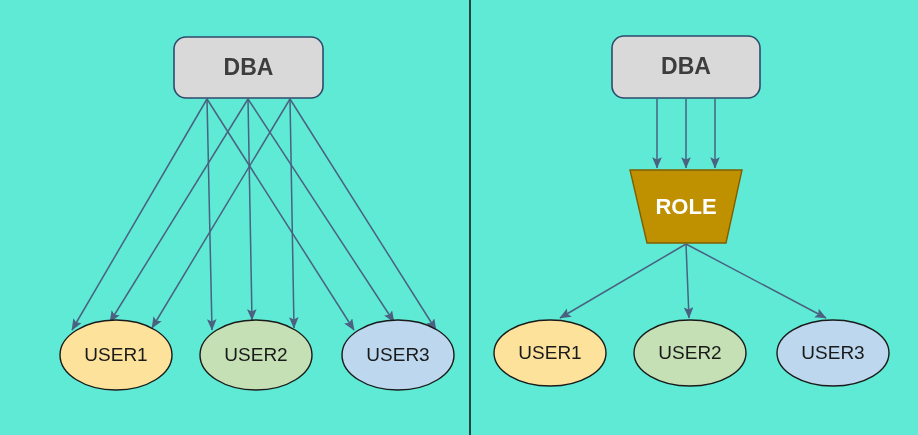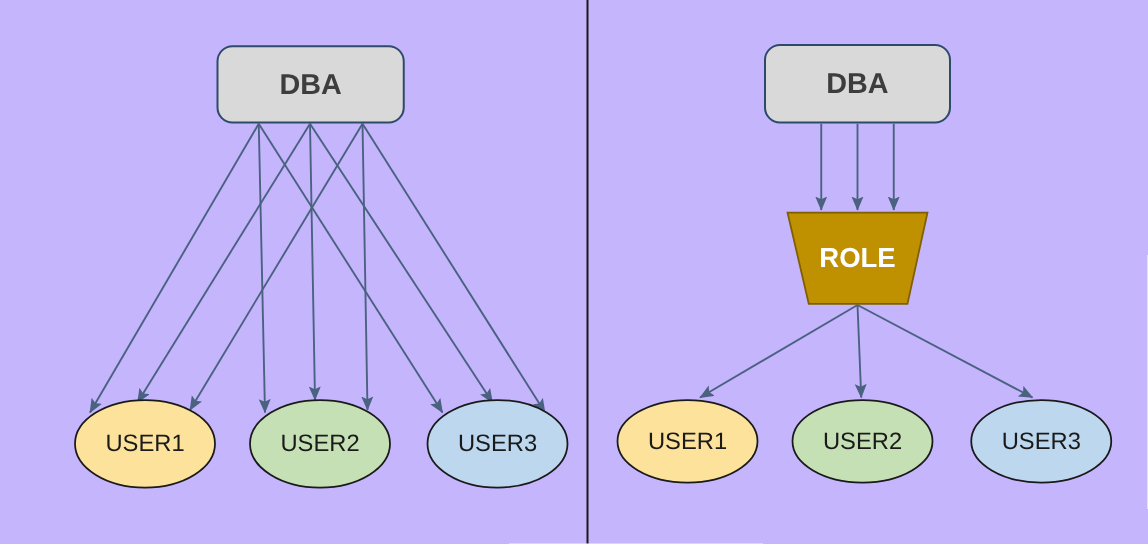--- a/index.html
+++ b/index.html
@@ -7,21 +7,21 @@
     padding: 0;
     background: #ffffff;
   }
   body {
     font-family: "Liberation Sans", sans-serif;
   }
   #canvas {
     position: relative;
     width: 918px;
     height: 435px;
-    background: #c4b5fd;
+    background: #5eead4;
     overflow: hidden;
   }
   #diagram-svg {
     position: absolute;
     left: 0;
     top: 0;
     width: 918px;
     height: 435px;
   }
   .node-label {

